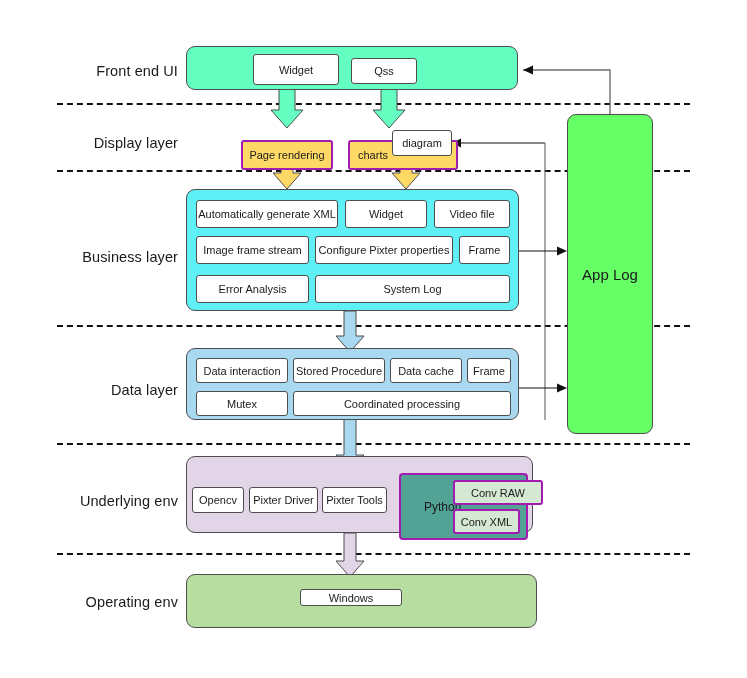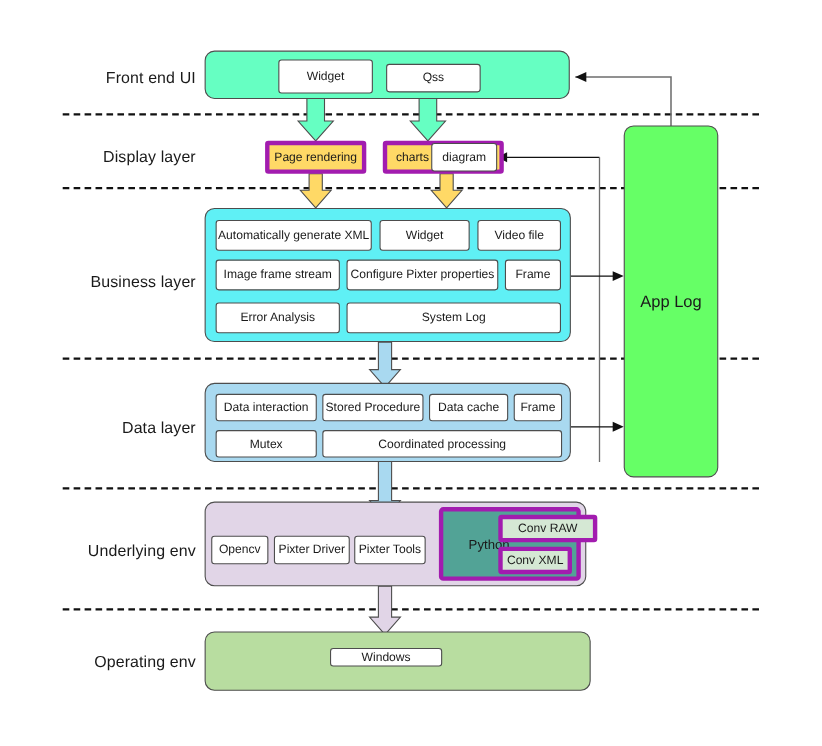--- a/index.html
+++ b/index.html
@@ -47,27 +47,28 @@
     font-size:11px;
     color:#1a1a1a;
     text-align:center;
     white-space:nowrap;
   }
 
   
   .chip{
     position:absolute;
     box-sizing:border-box;
-    border:4px solid #a21caf;
+    border:2px solid #a21caf;
     border-radius:3px;
     display:flex;
     align-items:center;
     font-size:11px;
     color:#1a1a1a;
     white-space:nowrap;
+    margin-top:12px;
   }
 
   svg.overlay{position:absolute;left:0;top:0;width:747px;height:678px;pointer-events:none;}
 </style>
 </head>
 <body>
 
 <div id="canvas">
 
   <div class="divider" style="top:103px;"></div>
@@ -108,21 +109,21 @@
 
     <path d="M 344 311 L 356 311 L 356 336 L 364 336 L 350 352 L 336 336 L 344 336 Z" fill="#A9D9F0" stroke="#4d4d4d" stroke-width="1"></path>
 
     <path d="M 344 419 L 356 419 L 356 455 L 364 455 L 350 471 L 336 455 L 344 455 Z" fill="#A9D9F0" stroke="#4d4d4d" stroke-width="1"></path>
 
     <path d="M 344 533 L 356 533 L 356 561 L 364 561 L 350 577 L 336 561 L 344 561 Z" fill="#E1D5E7" stroke="#4d4d4d" stroke-width="1"></path>
   </svg>
 
   <div class="band rounded" style="left:186px;top:46px;width:332px;height:44px;background:#66FFC2;"></div>
   <div class="node" style="left:253px;top:54px;width:86px;height:31px;">Widget</div>
-  <div class="node" style="left:351px;top:58px;width:86px;height:26px;">Qss</div>
+  <div class="node" style="left:351px;top:58px;width:66px;height:26px;">Qss</div>
 
   <div class="chip" style="left:241px;top:128px;width:92px;height:30px;background:#FFD966;justify-content:center;">Page rendering</div>
 
   <div class="chip" style="left:348px;top:128px;width:110px;height:30px;background:#FFD966;justify-content:flex-start;padding-left:8px;">
     <span>charts</span>
   </div>
   <div class="node" style="left:392px;top:130px;width:60px;height:26px;">diagram</div>
 
   <div class="band rounded" style="left:186px;top:189px;width:333px;height:122px;background:#5FF0F5;"></div>
   <div class="node" style="left:196px;top:200px;width:142px;height:28px;">Automatically generate XML</div>

